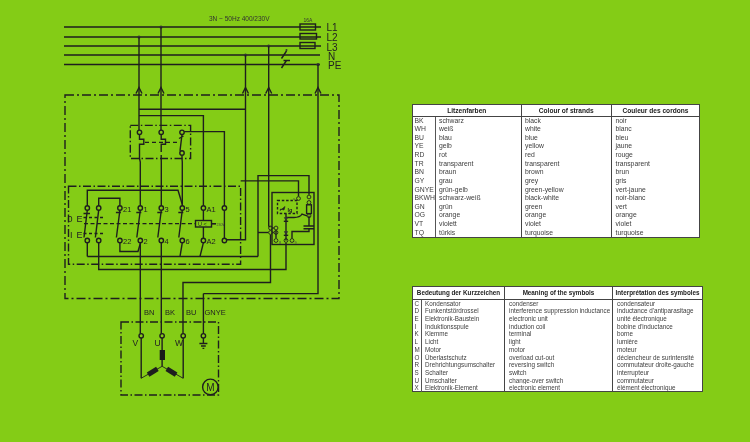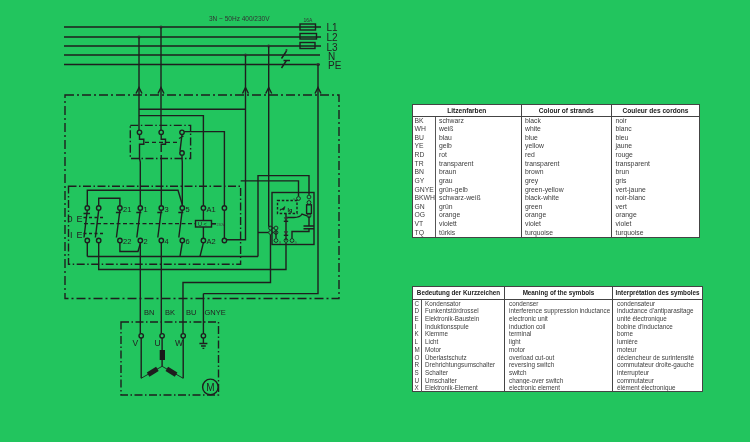--- a/index.html
+++ b/index.html
@@ -1,16 +1,16 @@
 <!DOCTYPE html>
 <html><head>
 <meta charset="utf-8">
 <style>
 html,body{margin:0;padding:0;background:#fff;}
-#page{position:relative;width:750px;height:442px;background:#22c55e;overflow:hidden;
+#page{position:relative;width:750px;height:442px;background:#84cc16;overflow:hidden;
   font-family:"Liberation Sans", sans-serif;color:#333;}
 svg{position:absolute;left:0;top:0;}
 .tbl{position:absolute;border:1.2px solid #444;box-sizing:border-box;background:#fff;}
 .tbl .hd{display:flex;border-bottom:1.1px solid #444;box-sizing:border-box;}
 .tbl .hd div{box-sizing:border-box;text-align:center;color:#222;font-weight:bold;white-space:nowrap;overflow:hidden;}
 .row{display:flex;box-sizing:border-box;}
 .row div{box-sizing:border-box;overflow:hidden;white-space:nowrap;color:#3d3d3d;}
 </style>
 </head>
 <body>

